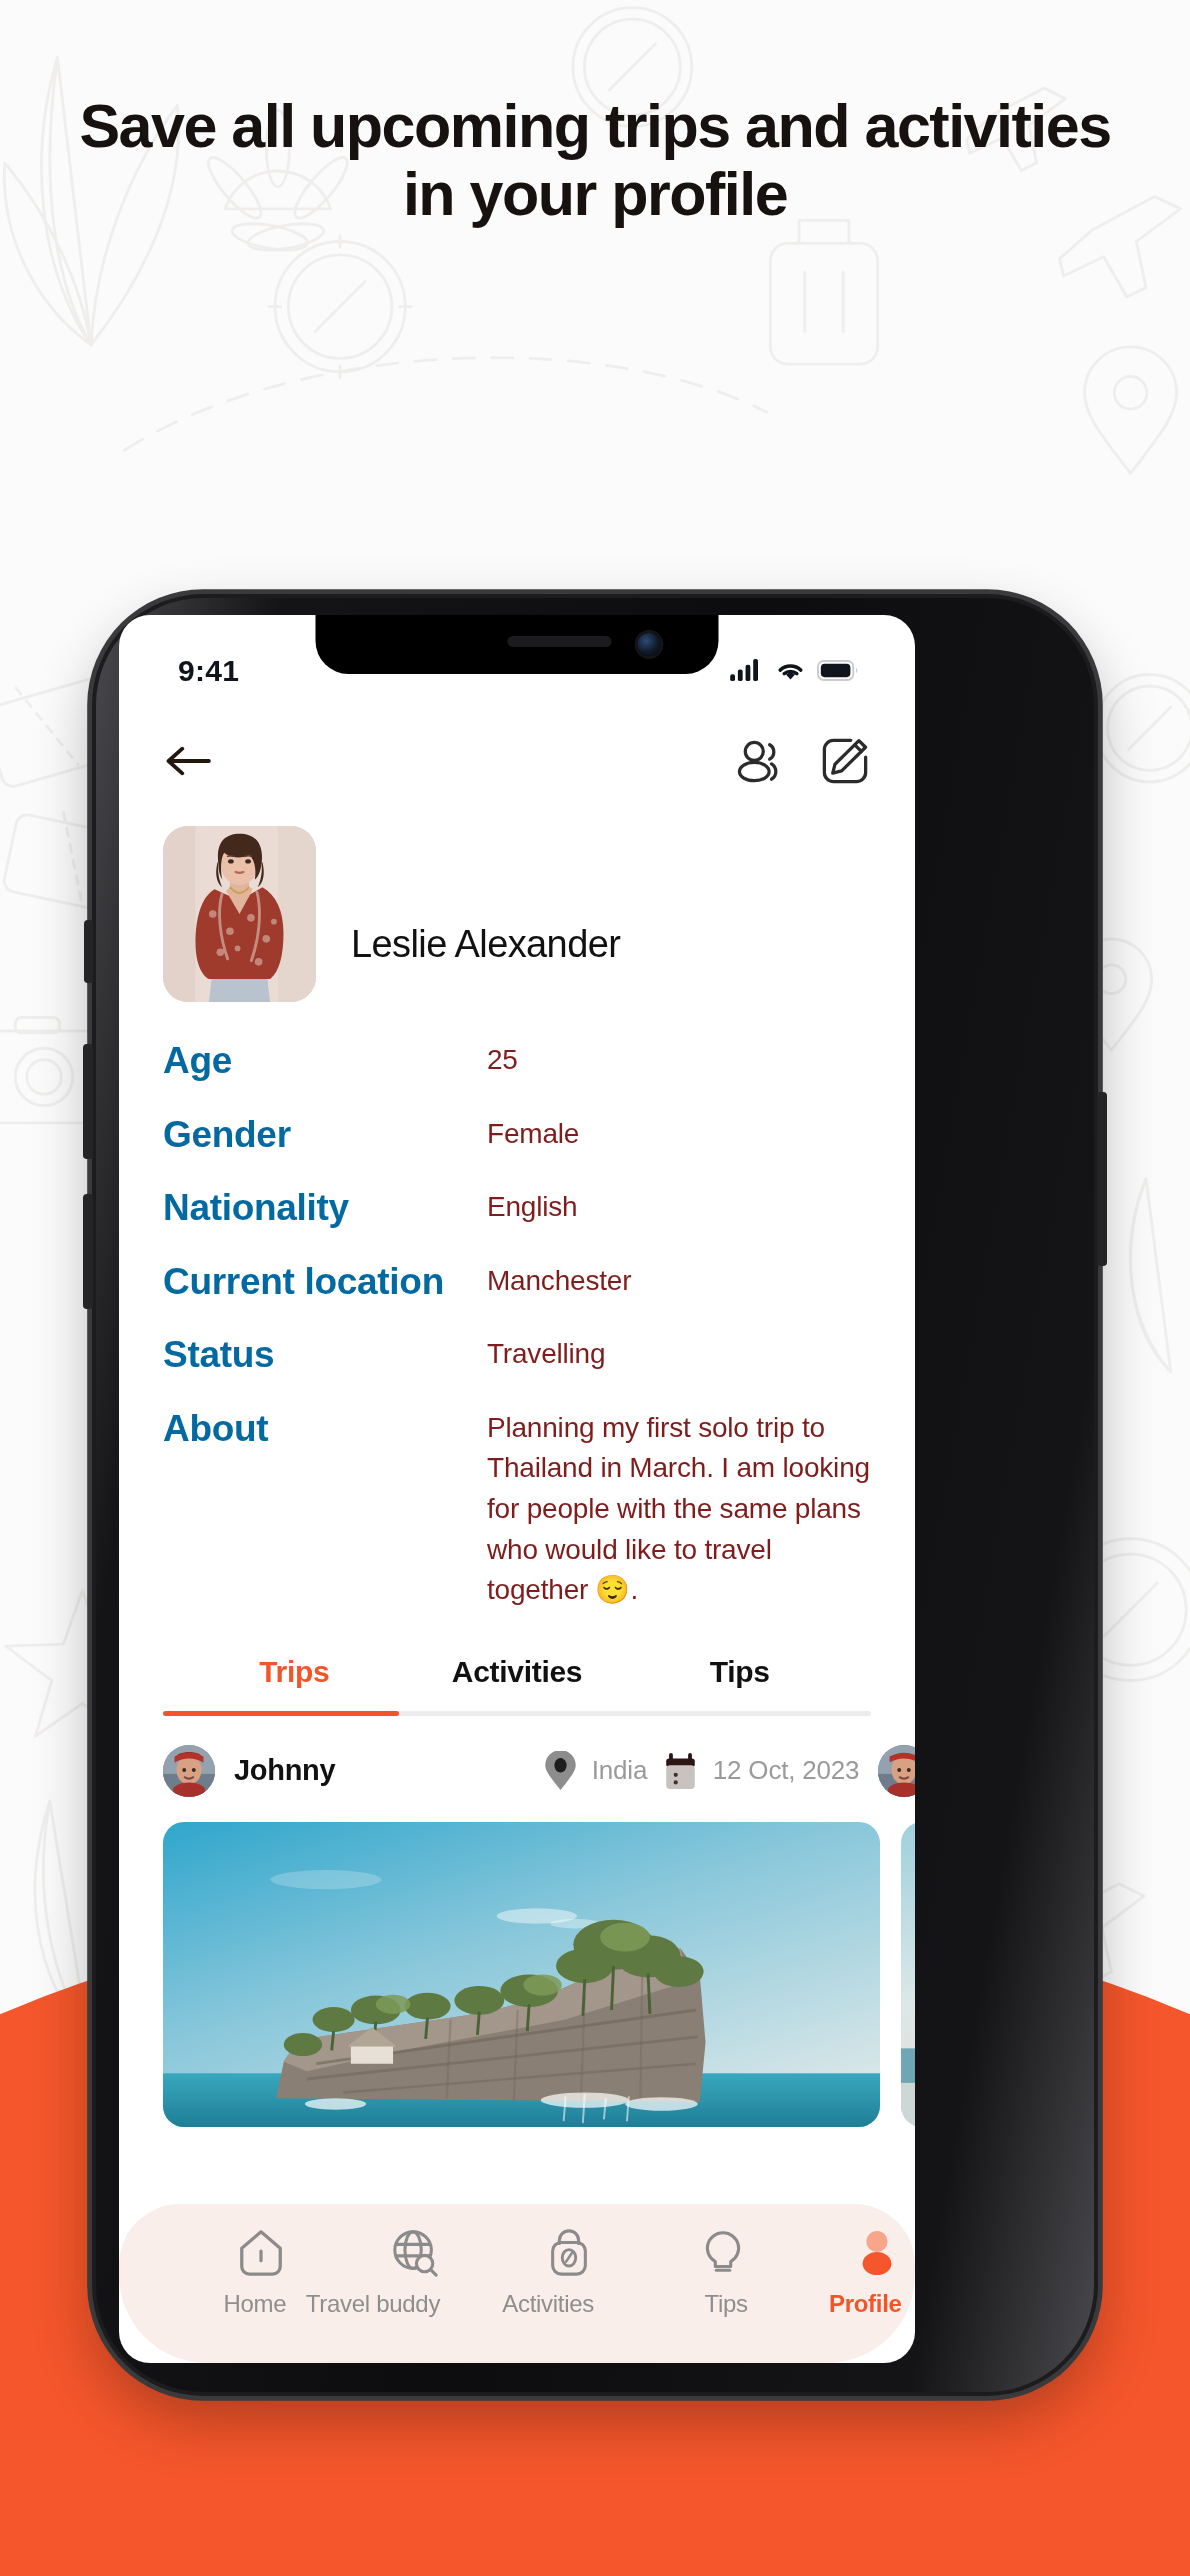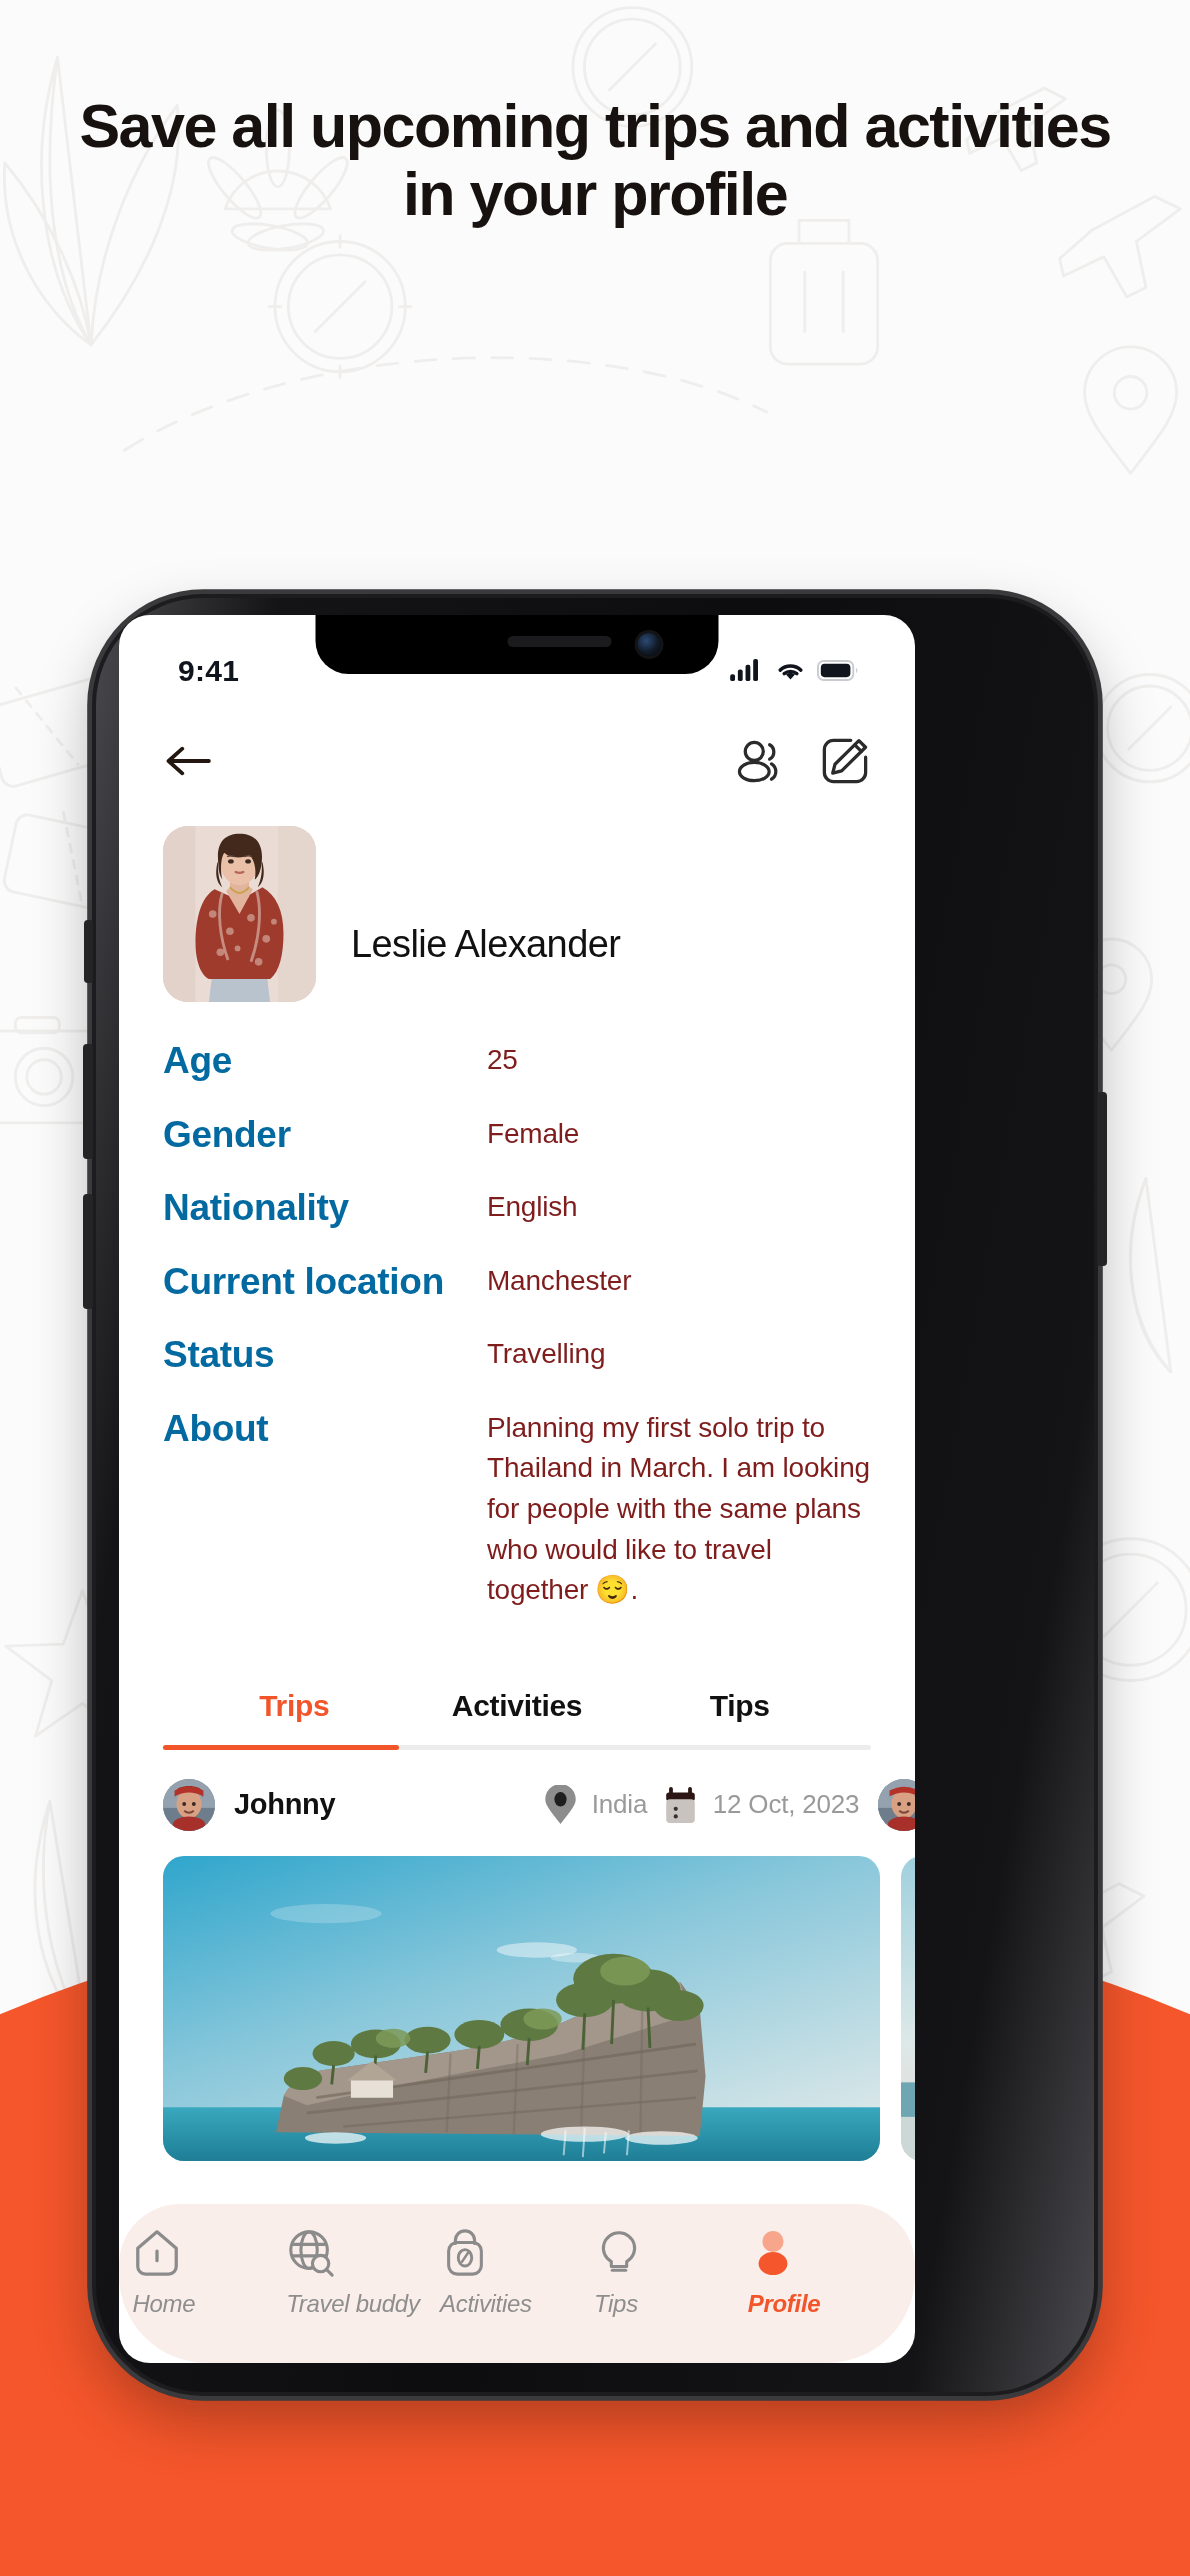--- a/index.html
+++ b/index.html
@@ -156,21 +156,21 @@
   }
   .dvalue{
     flex:1;
     font-size:28px;color:#7f1d1d;
     line-height:1.45;
     letter-spacing:-0.2px;
   }
 
   
   .tabs{
-    margin-top:78px;
+    margin-top:44px;
     display:flex;
     padding:0 64px;
     position:relative;
   }
   .tab{
     flex:1; text-align:center;
     font-size:30px; font-weight:bold; color:#111;
     padding-bottom:27px;
     letter-spacing:-0.3px;
   }
@@ -212,23 +212,22 @@
   .bottom-nav{
     position:absolute; left:0; right:0; bottom:0;
     height:159px;
     background:#FAEEEA;
     border-radius:61px 61px 88px 88px;
     display:flex; align-items:flex-start; justify-content:space-around;
     padding:25px 13.4px 0 13.4px;
     z-index:40;
   }
   .nav-item{
-    display:flex;flex-direction:column;align-items:flex-start;gap:13.4px;
+    display:flex;flex-direction:column;align-items:flex-end;gap:13.4px;
     width:178px;
-    font-style:italic;
   }
   .nav-label{ font-size:24px;color:#8E8E8E;letter-spacing:-0.3px;}
   .nav-item.active .nav-label{ color:#F2552A; font-weight:bold; }
   .nav-ico{ height:48px;display:flex;align-items:center;justify-content:center;}
 </style>
 </head>
 <body>
 
 <svg class="bg-doodles" viewBox="0 0 1242 2688" preserveAspectRatio="none">
   <g fill="none" stroke="#E6E4E2" stroke-width="3" stroke-linecap="round" stroke-linejoin="round">

